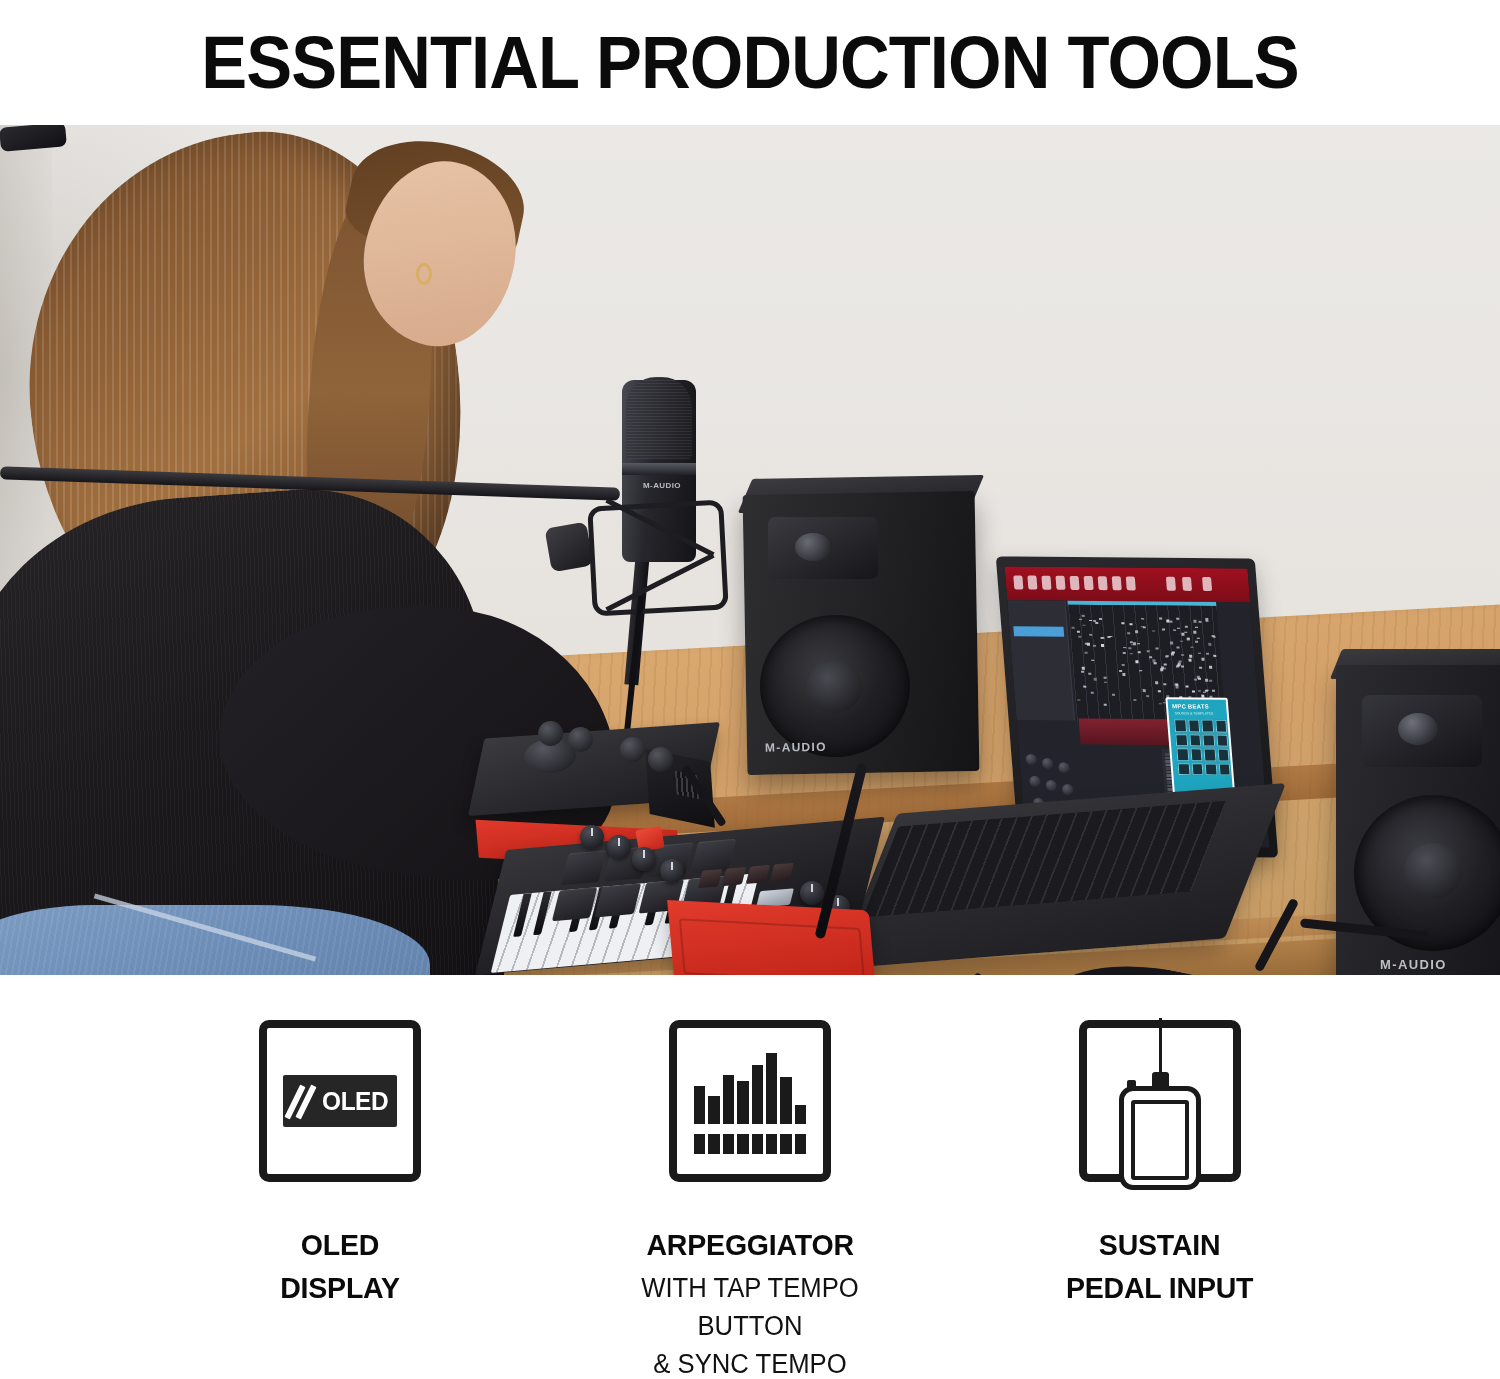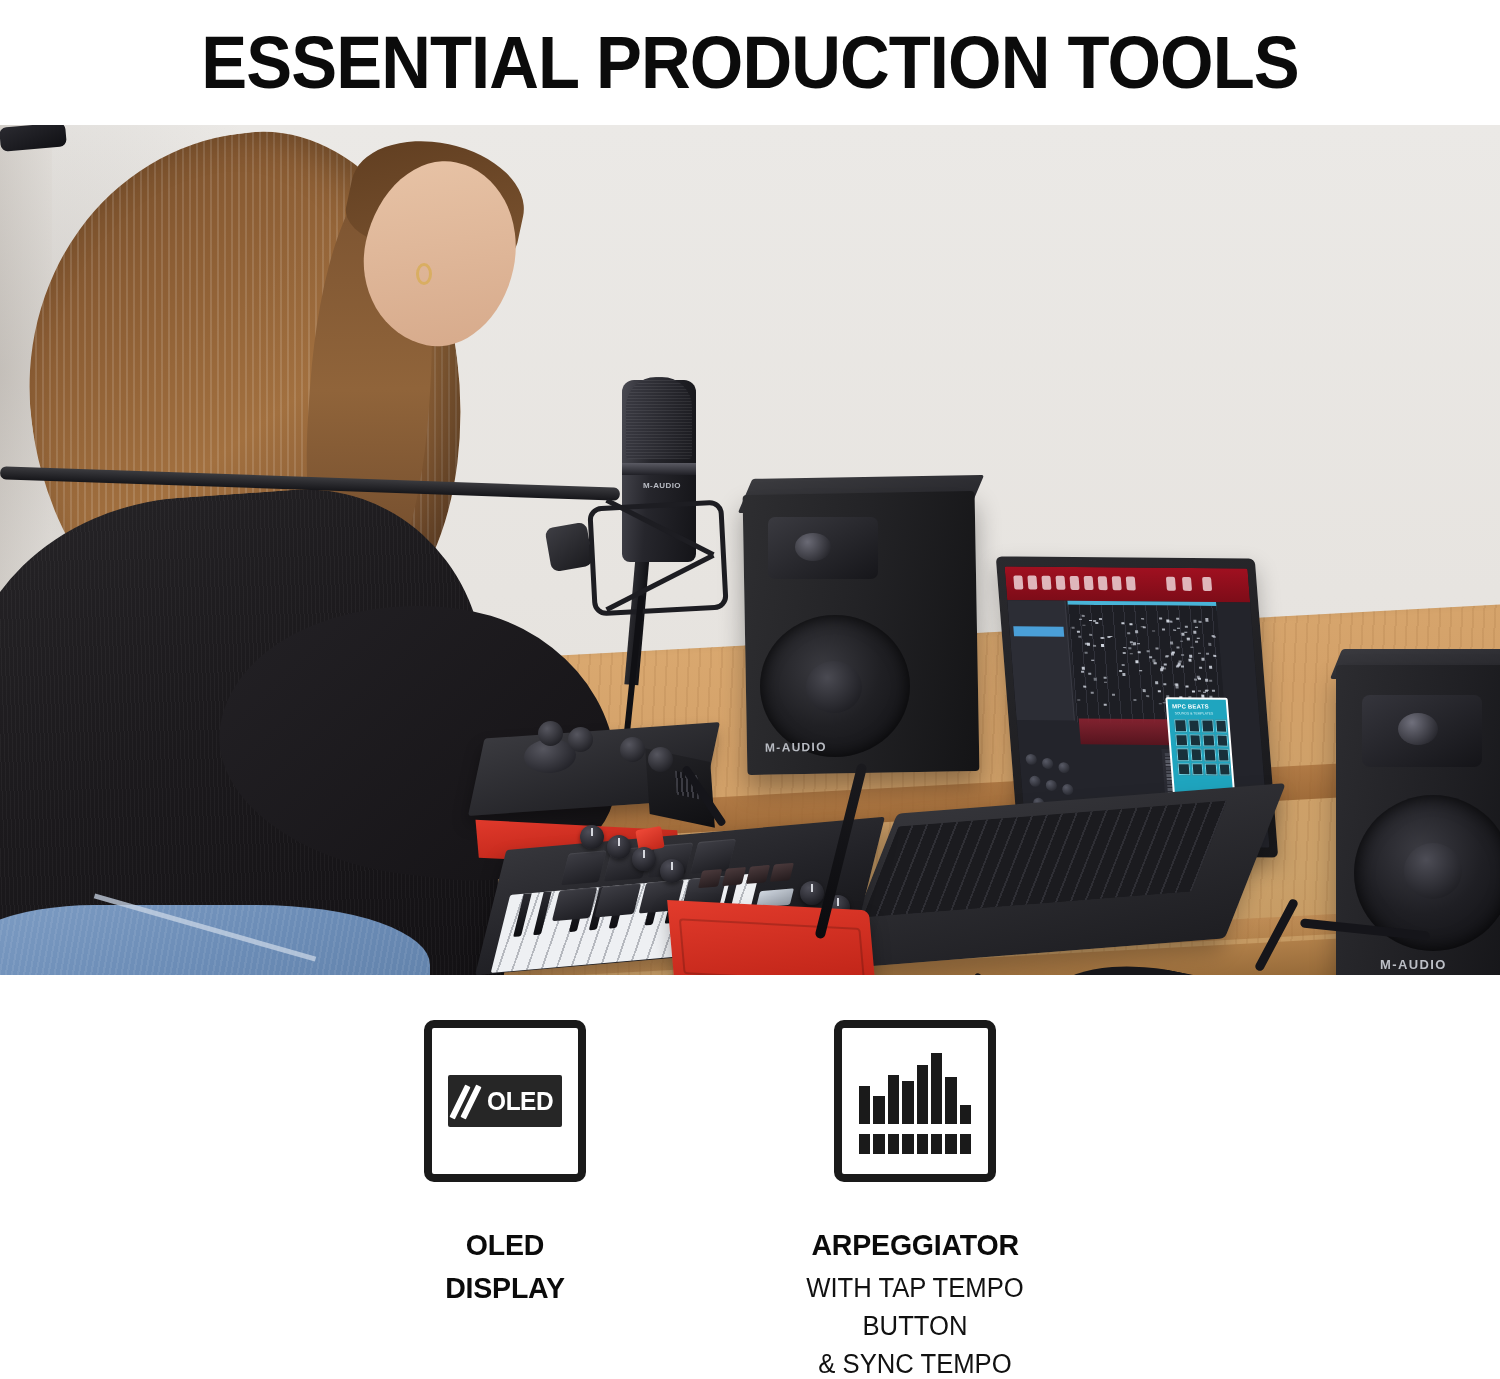--- a/index.html
+++ b/index.html
@@ -977,14 +977,29 @@
     </div>
     <div class="feat-title">
       <div>ARPEGGIATOR</div>
     </div>
     <div class="feat-sub">
       <div>WITH TAP TEMPO BUTTON</div>
       <div>&amp; SYNC TEMPO</div>
     </div>
   </div>
 
+  <div class="feat">
+    <div class="icon-box">
+      <div class="pedal">
+        <div class="pedal-cable"></div>
+        <div class="pedal-plug"></div>
+        <div class="pedal-nub"></div>
+        <div class="pedal-body"></div>
+        <div class="pedal-plate"></div>
+      </div>
+    </div>
+    <div class="feat-title">
+      <div>SUSTAIN</div>
+      <div>PEDAL INPUT</div>
+    </div>
+  </div>
 
 </div>
 
 </body></html>

